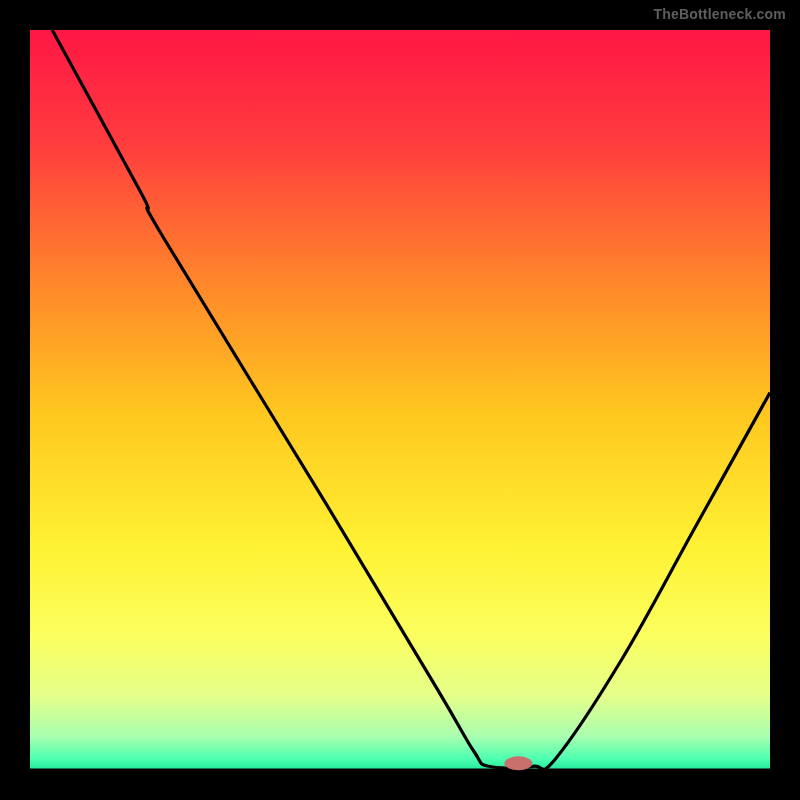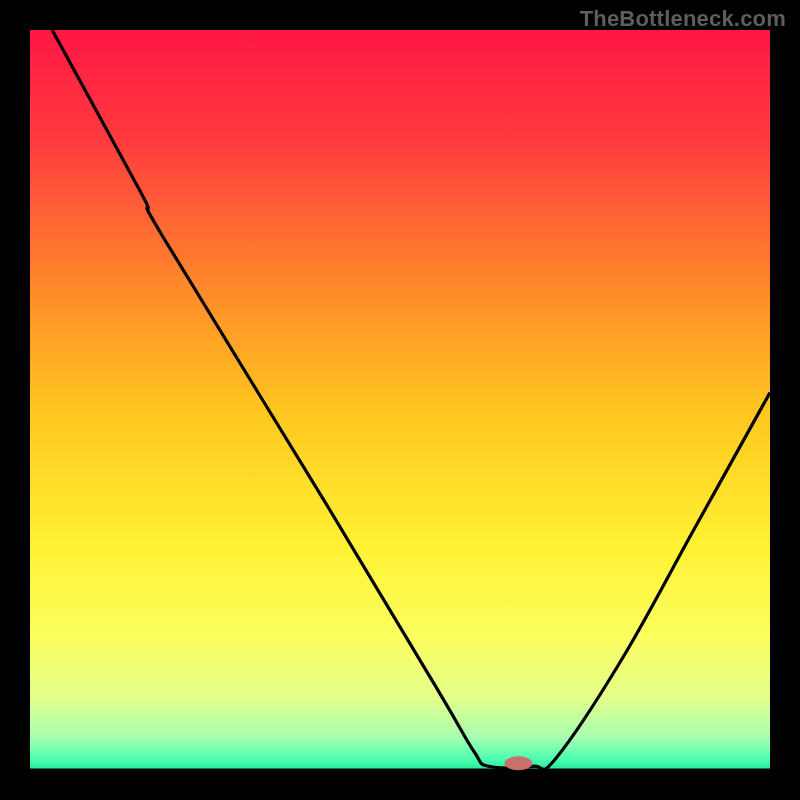--- a/index.html
+++ b/index.html
@@ -16,21 +16,21 @@
     left: 0;
     width: 800px;
     height: 800px;
   }
   .watermark {
     position: absolute;
     top: 6px;
     right: 14px;
     color: #5e5e5e;
     font-family: Arial, Helvetica, sans-serif;
-    font-size: 22px;
+    font-size: 14px;
     font-weight: 600;
     letter-spacing: 0.2px;
   }
   svg {
     display: block;
   }
 </style>
 </head>
 <body>
 

